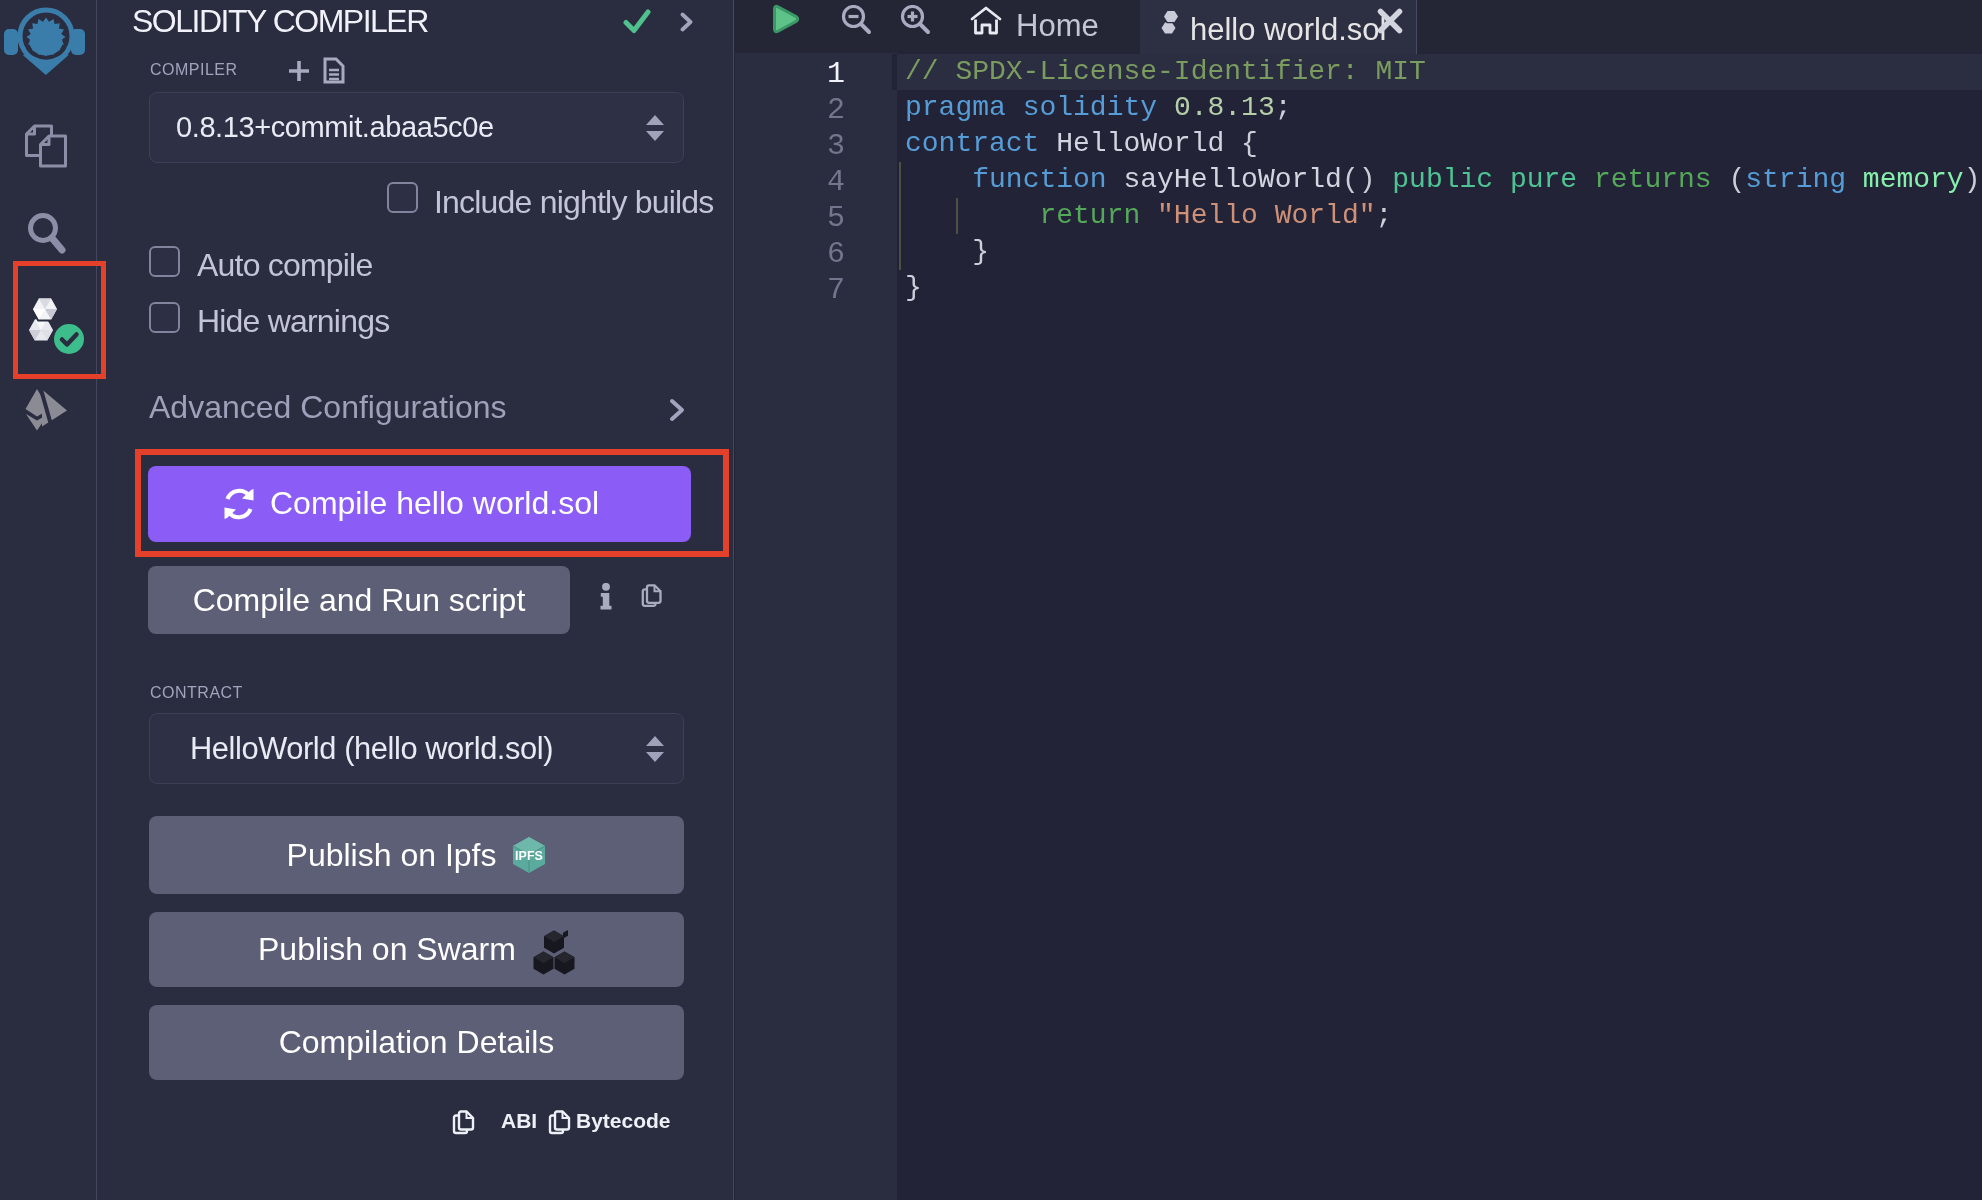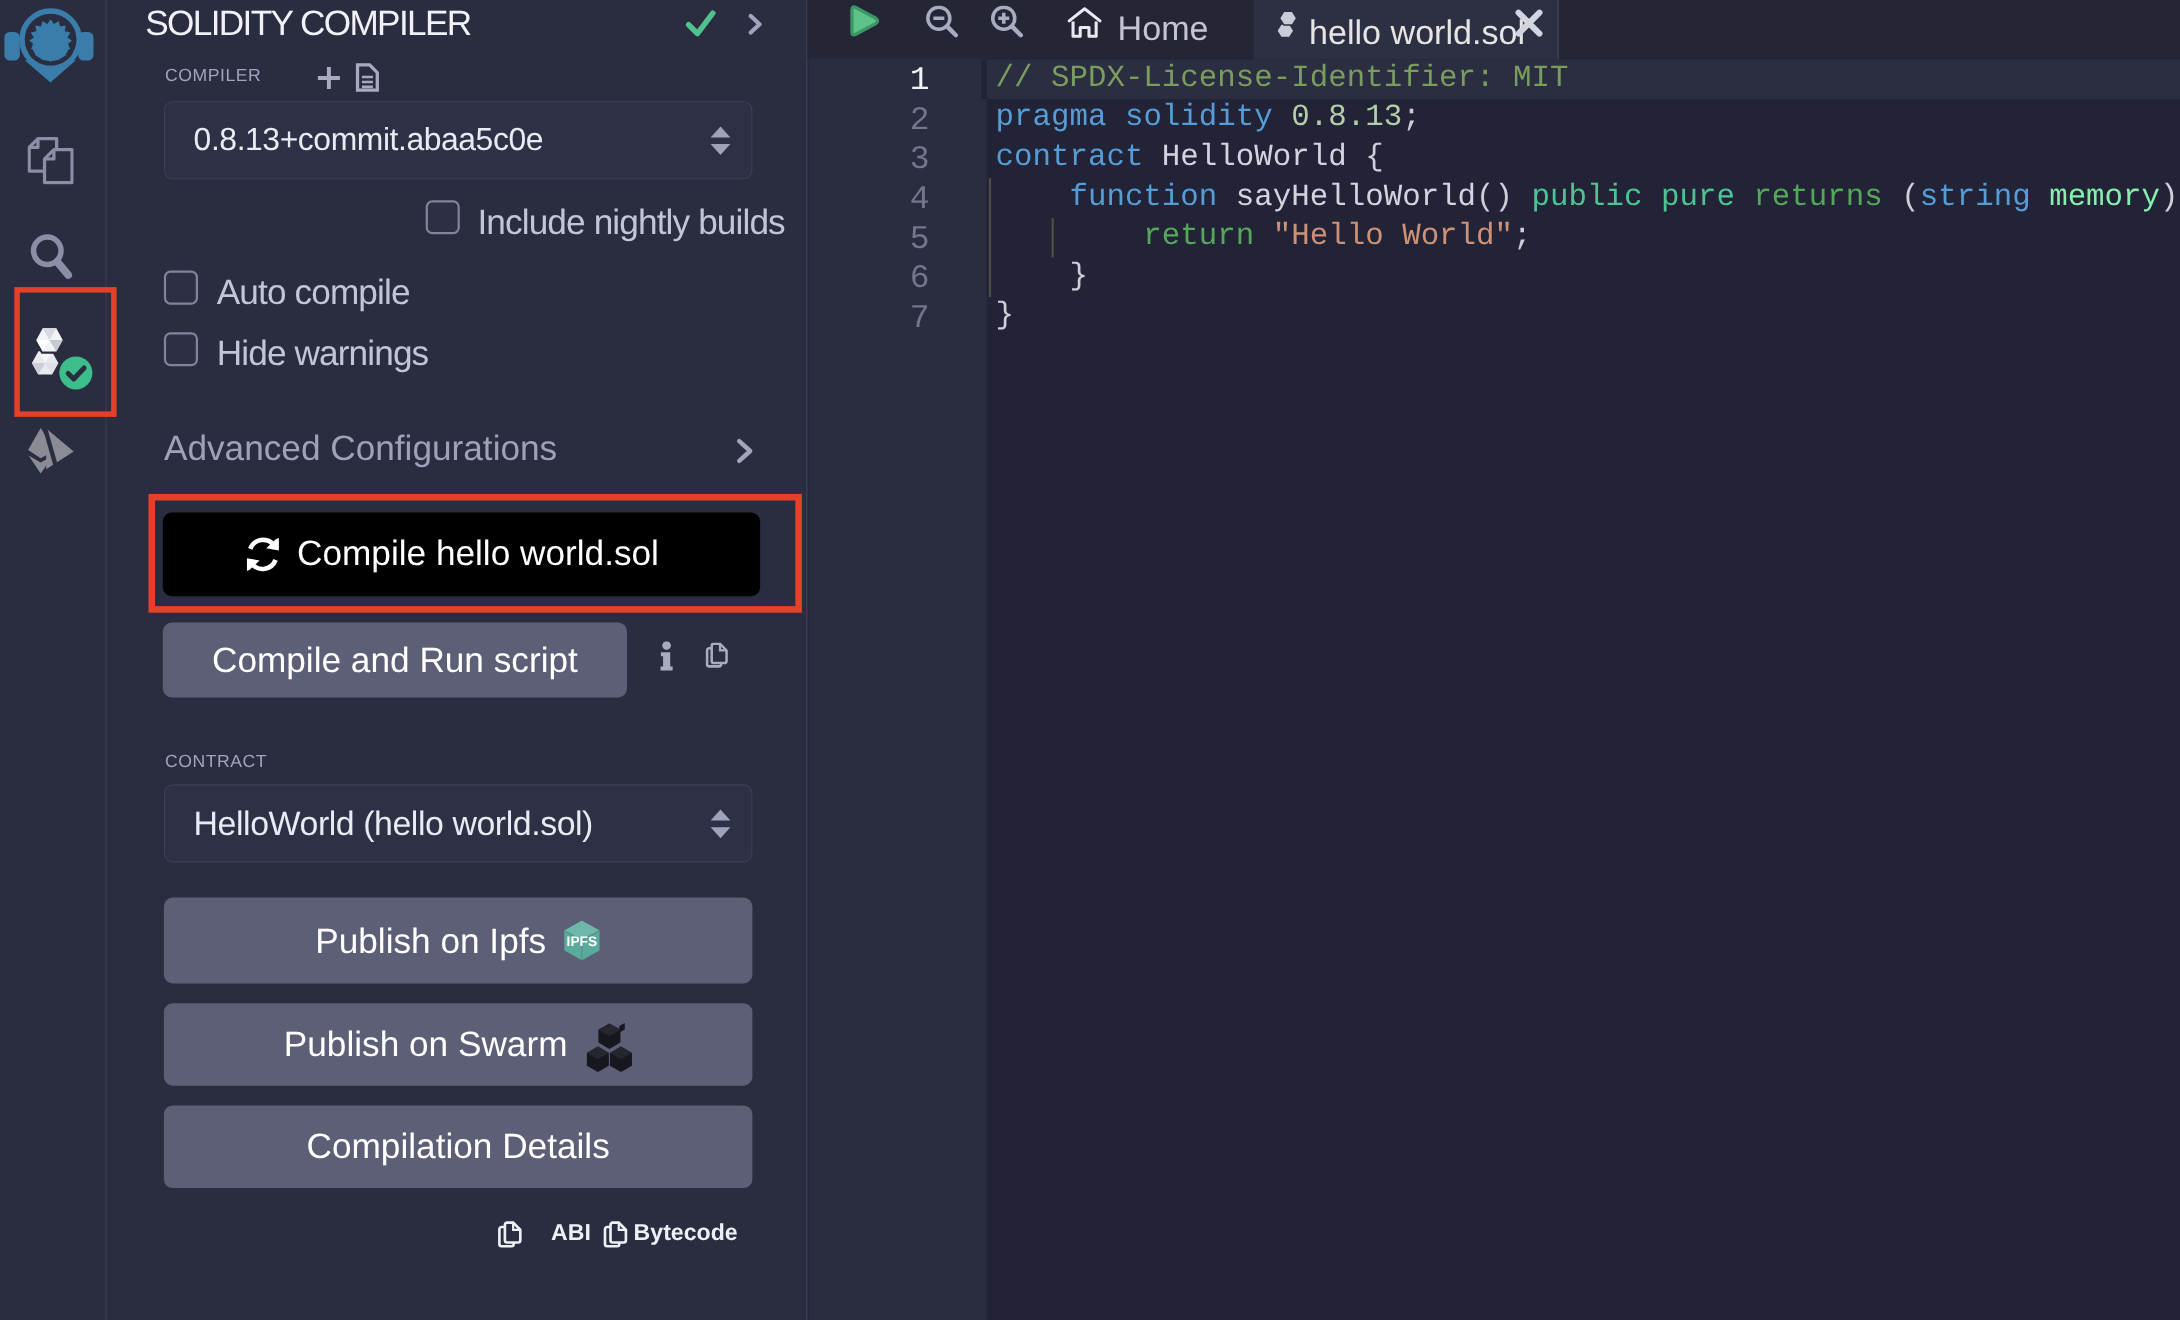--- a/index.html
+++ b/index.html
@@ -132,21 +132,21 @@
   <div class="cbox" style="left:52px;top:302px;"></div>
   <div class="cblabel" style="left:100px;top:303px;">Hide warnings</div>
 
   <div class="abs" style="left:52px;top:389px;color:#9fa1bb;font-size:32px;">Advanced Configurations</div>
   <svg class="abs" style="left:572px;top:398px" width="16" height="24" viewBox="0 0 16 24">
     <path d="M3 3 L13 12 L3 21" fill="none" stroke="#a2a3bd" stroke-width="4" stroke-linecap="round" stroke-linejoin="round"></path>
   </svg>
 
   <div class="abs redbox" style="left:38px;top:449px;width:594px;height:108px;z-index:5"></div>
 
-  <div class="btn" style="left:51px;top:466px;width:543px;height:76px;background:#000000;">
+  <div class="btn" style="left:51px;top:466px;width:543px;height:76px;background:#8b5cf6;">
     <svg class="abs" style="left:74px;top:21px" width="34" height="34" viewBox="0 0 34 34">
       <g transform="translate(34,0) scale(-1,1)">
       <path d="M28.5 12 A 12.5 12.5 0 0 0 7 8.5" fill="none" stroke="#fff" stroke-width="4.2"></path>
       <path d="M5.5 22 A 12.5 12.5 0 0 0 27 25.5" fill="none" stroke="#fff" stroke-width="4.2"></path>
       <polygon points="2.5,2 2.5,13.5 14,11.5 5,3" fill="#fff"></polygon>
       <polygon points="31.5,32 31.5,20.5 20,22.5 29,31" fill="#fff"></polygon>
       </g>
     </svg>
     <span class="abs" style="left:122px;top:50%;transform:translateY(-52%);">Compile hello world.sol</span>
   </div>
@@ -160,21 +160,21 @@
 
   <svg class="abs" style="left:544px;top:584px" width="21" height="26" viewBox="0 0 21 26">
     <path d="M8 1.3 H13.5 L19.5 7.3 V16.8 A2 2 0 0 1 17.5 18.8 H8 A2 2 0 0 1 6 16.8 V3.3 A2 2 0 0 1 8 1.3 Z" fill="none" stroke="#a9acbe" stroke-width="2.3"></path>
     <path d="M13.5 1.3 V7.3 H19.5" fill="none" stroke="#a9acbe" stroke-width="2"></path>
     <path d="M6 5.3 H3.8 A2 2 0 0 0 1.8 7.3 V19.8 A2 2 0 0 0 3.8 21.8 H12.5 A2 2 0 0 0 14.5 19.8 V18.8" fill="none" stroke="#a9acbe" stroke-width="2.3"></path>
   </svg>
 
   <div class="seclabel" style="top:684px;">CONTRACT</div>
 
   <div class="sel" style="top:713px;">
-    <span style="margin-left:26px;font-size:30.8px;">HelloWorld (hello world.sol)</span>
+    <span style="margin-left:40px;font-size:30.8px;">HelloWorld (hello world.sol)</span>
     <svg class="abs" style="right:17px;top:20px" width="22" height="30" viewBox="0 0 22 30">
       <polygon points="11,2 20,12 2,12" fill="#9fa2bb"></polygon>
       <polygon points="11,28 20,18 2,18" fill="#9fa2bb"></polygon>
     </svg>
   </div>
 
   <div class="btn grybtn" style="left:52px;top:816px;width:535px;height:78px;">
     <span>Publish on Ipfs</span>
     <svg width="34" height="38" viewBox="0 0 34 38" style="margin-left:16px;">
       <polygon points="17,1 33,10 33,28 17,37 1,28 1,10" fill="#5aab9d"></polygon>

